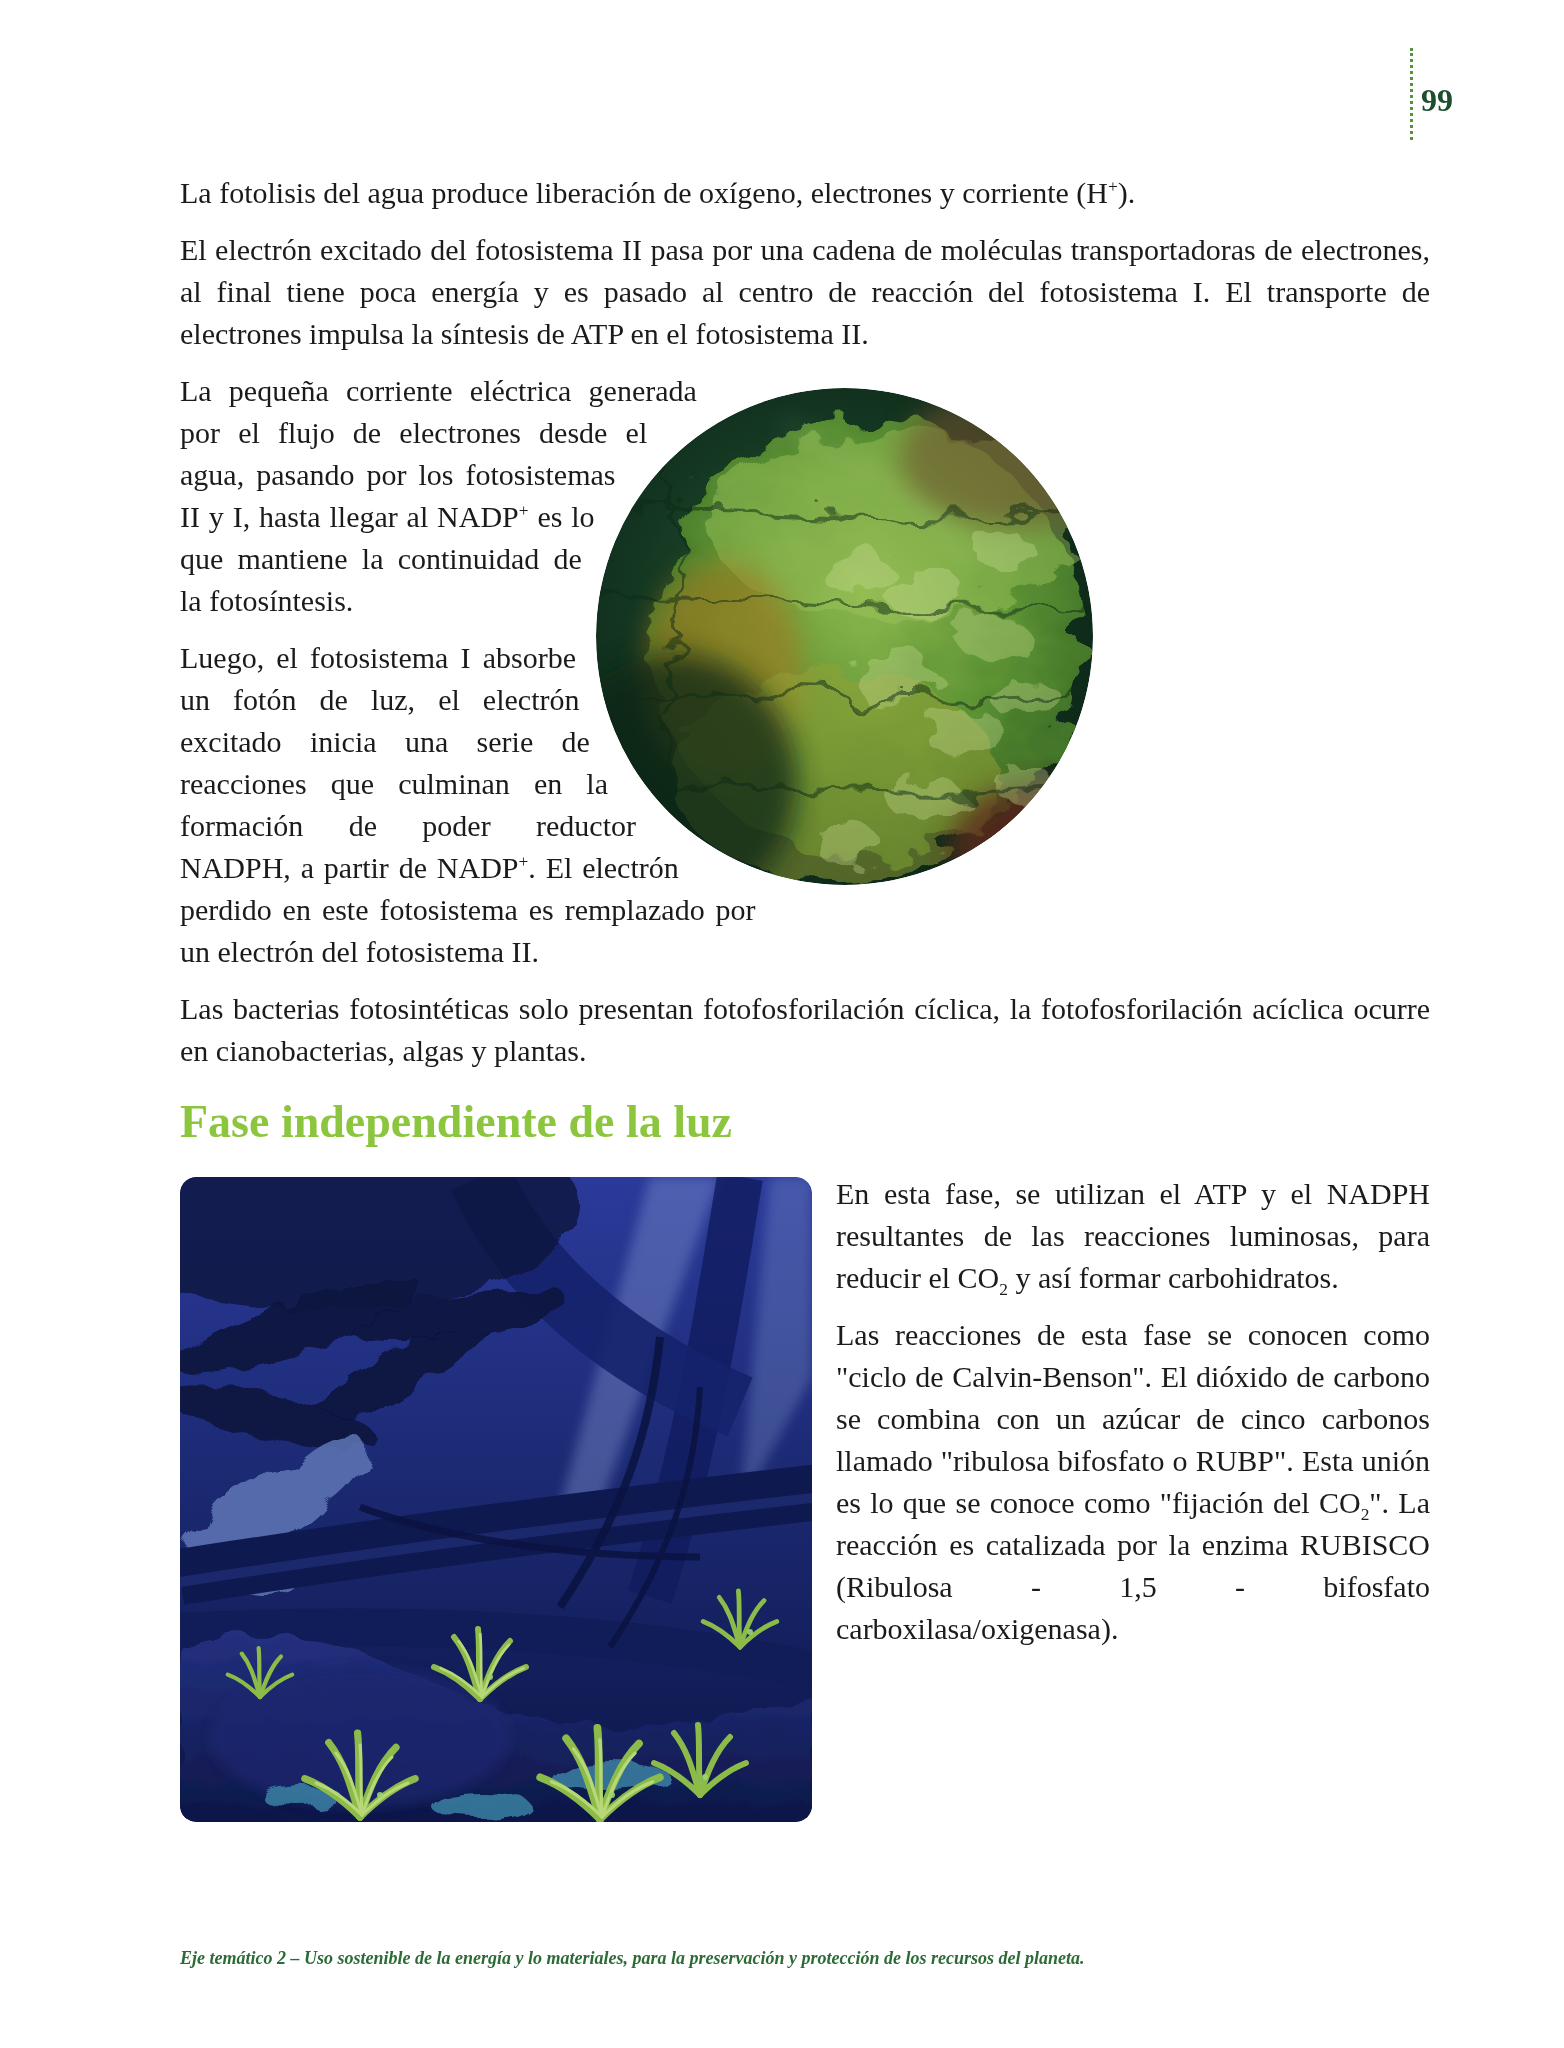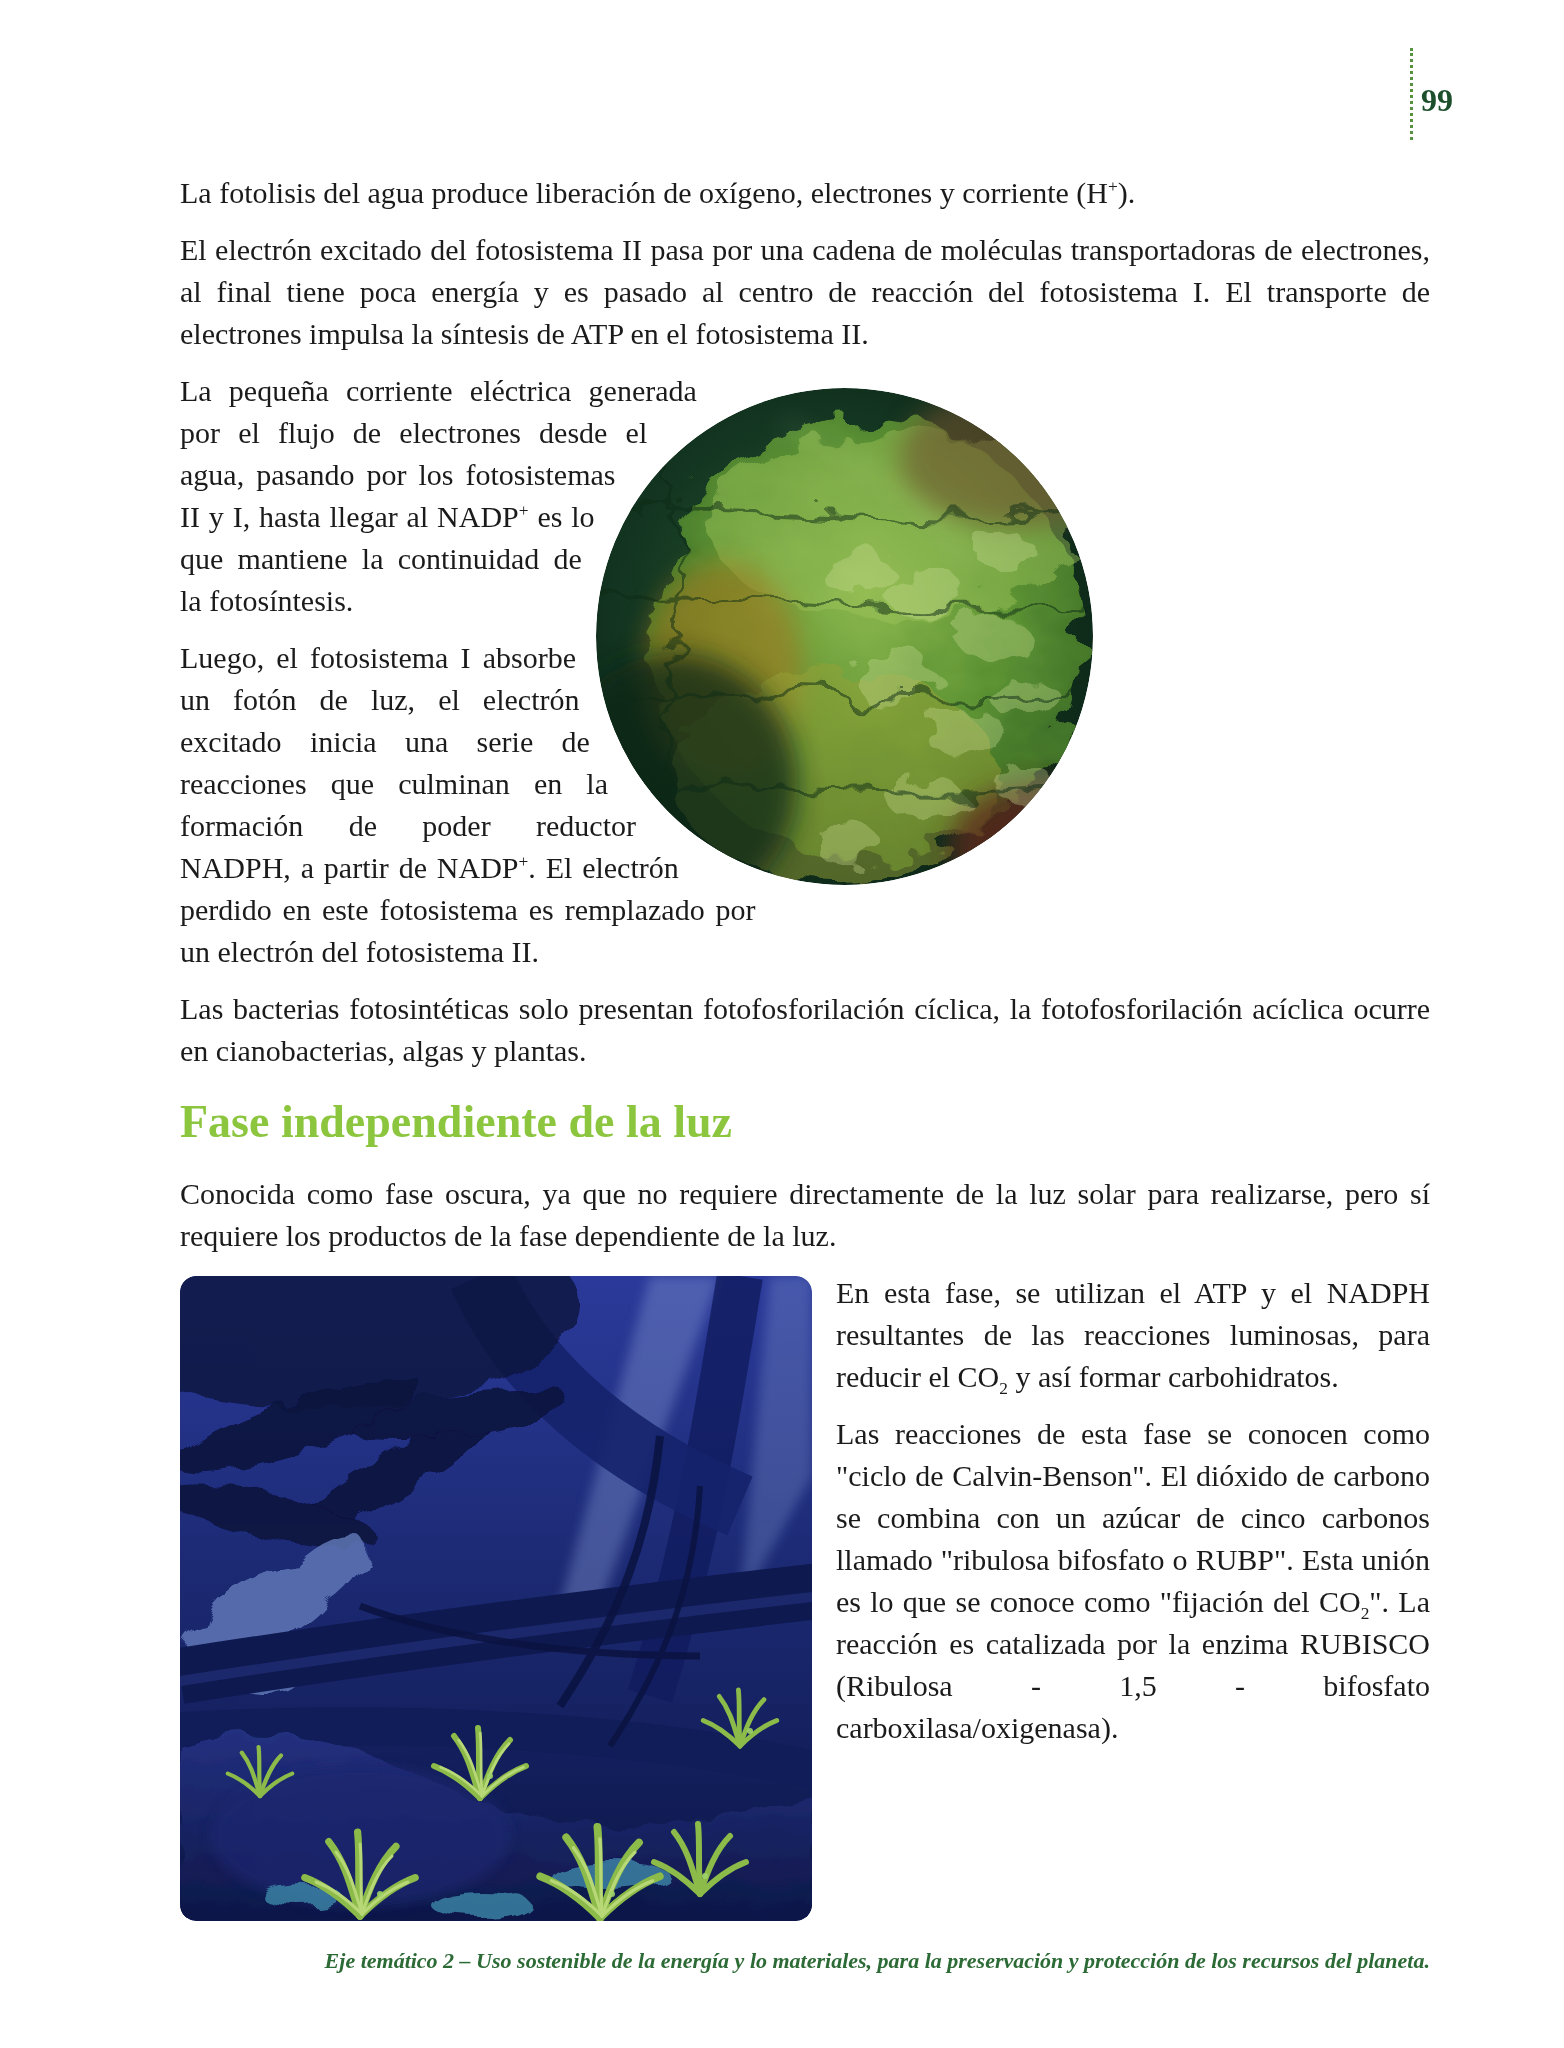--- a/index.html
+++ b/index.html
@@ -64,22 +64,21 @@
   }
   .jungle-fig{
     position:absolute;left:0;top:4px;width:632px;height:645px;margin:0;
     border-radius:16px;overflow:hidden;
   }
   .jungle-fig svg{display:block;width:100%;height:100%;}
   .bottom p{margin-left:656px;}
 
   footer.page-footer{
     position:absolute;left:180px;width:1250px;top:1948px;
-    text-align:right;
-    font-size:22px;line-height:1.2;
+    font-size:18px;line-height:1.2;
     font-style:italic;font-weight:bold;
     color:var(--footer-green);
   }
 </style>
 </head>
 <body>
 
 <div class="sheet">
 
   <div class="corner-rule"></div>
@@ -152,21 +151,20 @@
 
       <p><span>La pequeña corriente eléctrica generada por el flujo de electrones desde el agua, pasando por los fotosistemas II y I, hasta llegar al NADP</span><sup>+</sup><span> es lo que mantiene la continuidad de la fotosíntesis.</span></p>
 
       <p><span>Luego, el fotosistema I absorbe un fotón de luz, el electrón excitado inicia una serie de reacciones que culminan en la formación de poder reductor NADPH, a partir de NADP</span><sup>+</sup><span>. El electrón perdido en este fotosistema es remplazado por un electrón del fotosistema II.</span></p>
 
       <p>Las bacterias fotosintéticas solo presentan fotofosforilación cíclica, la fotofosforilación acíclica ocurre en cianobacterias, algas y plantas.</p>
     </section>
 
     <h1 class="heading">Fase independiente de la luz</h1>
 
-    <p>Conocida como fase oscura, ya que no requiere directamente de la luz solar para realizarse, pero sí requiere los productos de la fase dependiente de la luz.</p>
 
     <section class="bottom">
 
       <figure class="jungle-fig">
         <svg viewBox="0 0 632 645" preserveAspectRatio="none">
           <defs>
             <linearGradient id="jbg" x1="0" y1="0" x2="0" y2="1">
               <stop offset="0%" stop-color="#2b3a9a"></stop>
               <stop offset="45%" stop-color="#1c2a74"></stop>
               <stop offset="100%" stop-color="#0c1648"></stop>

